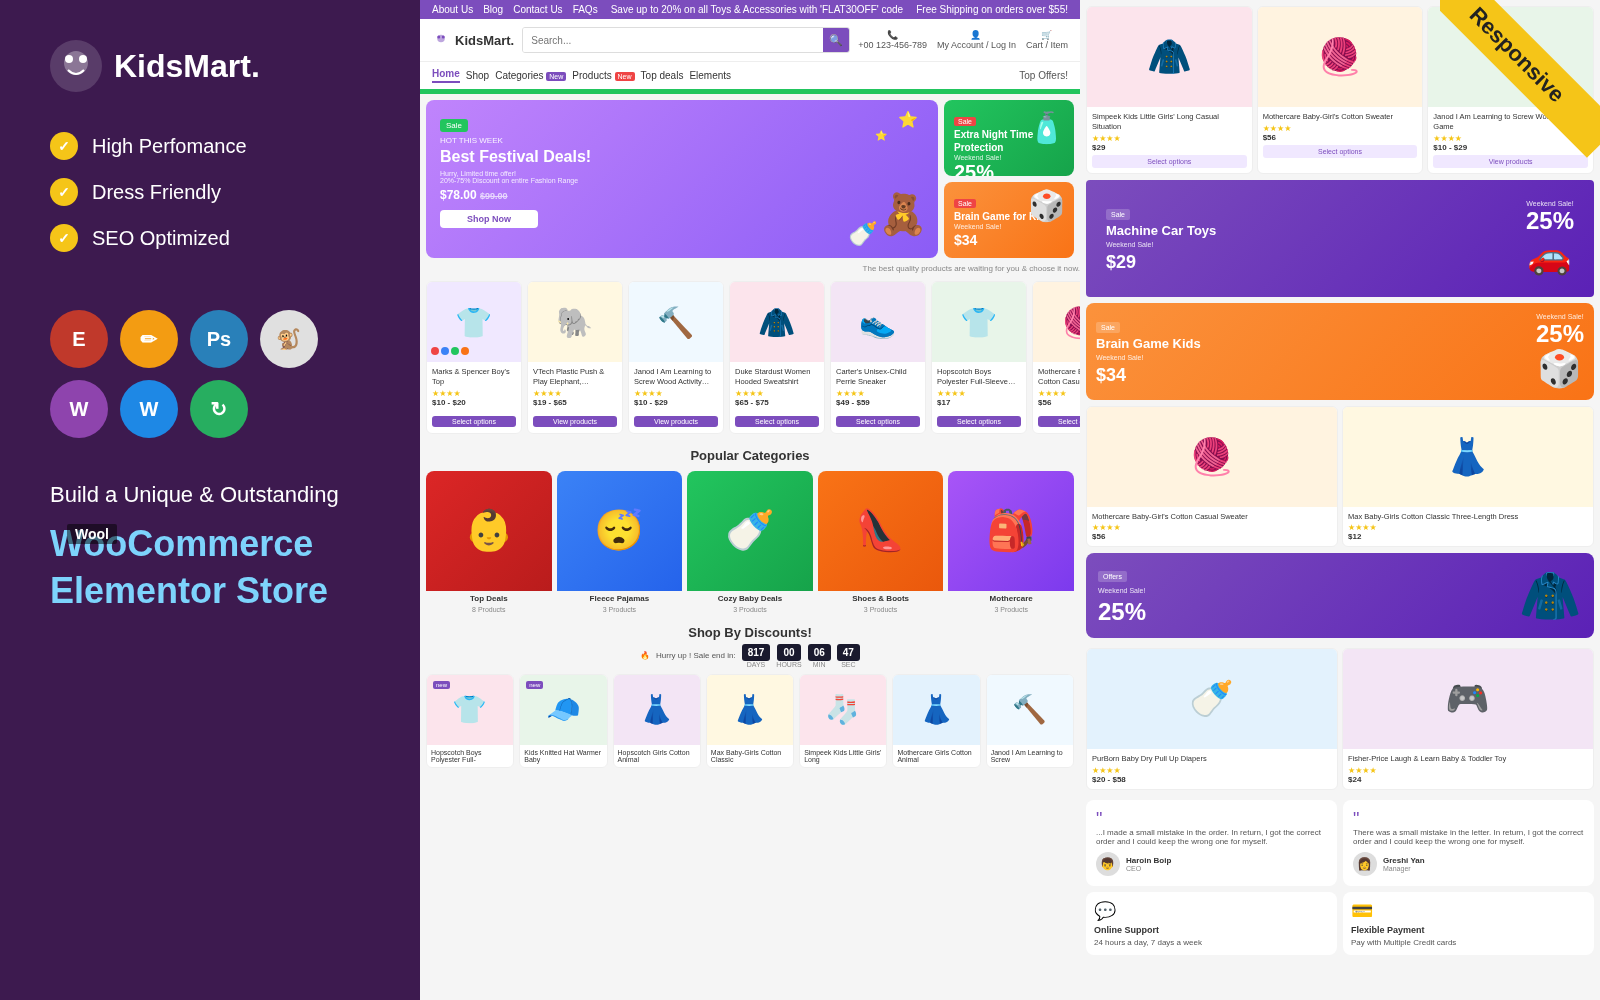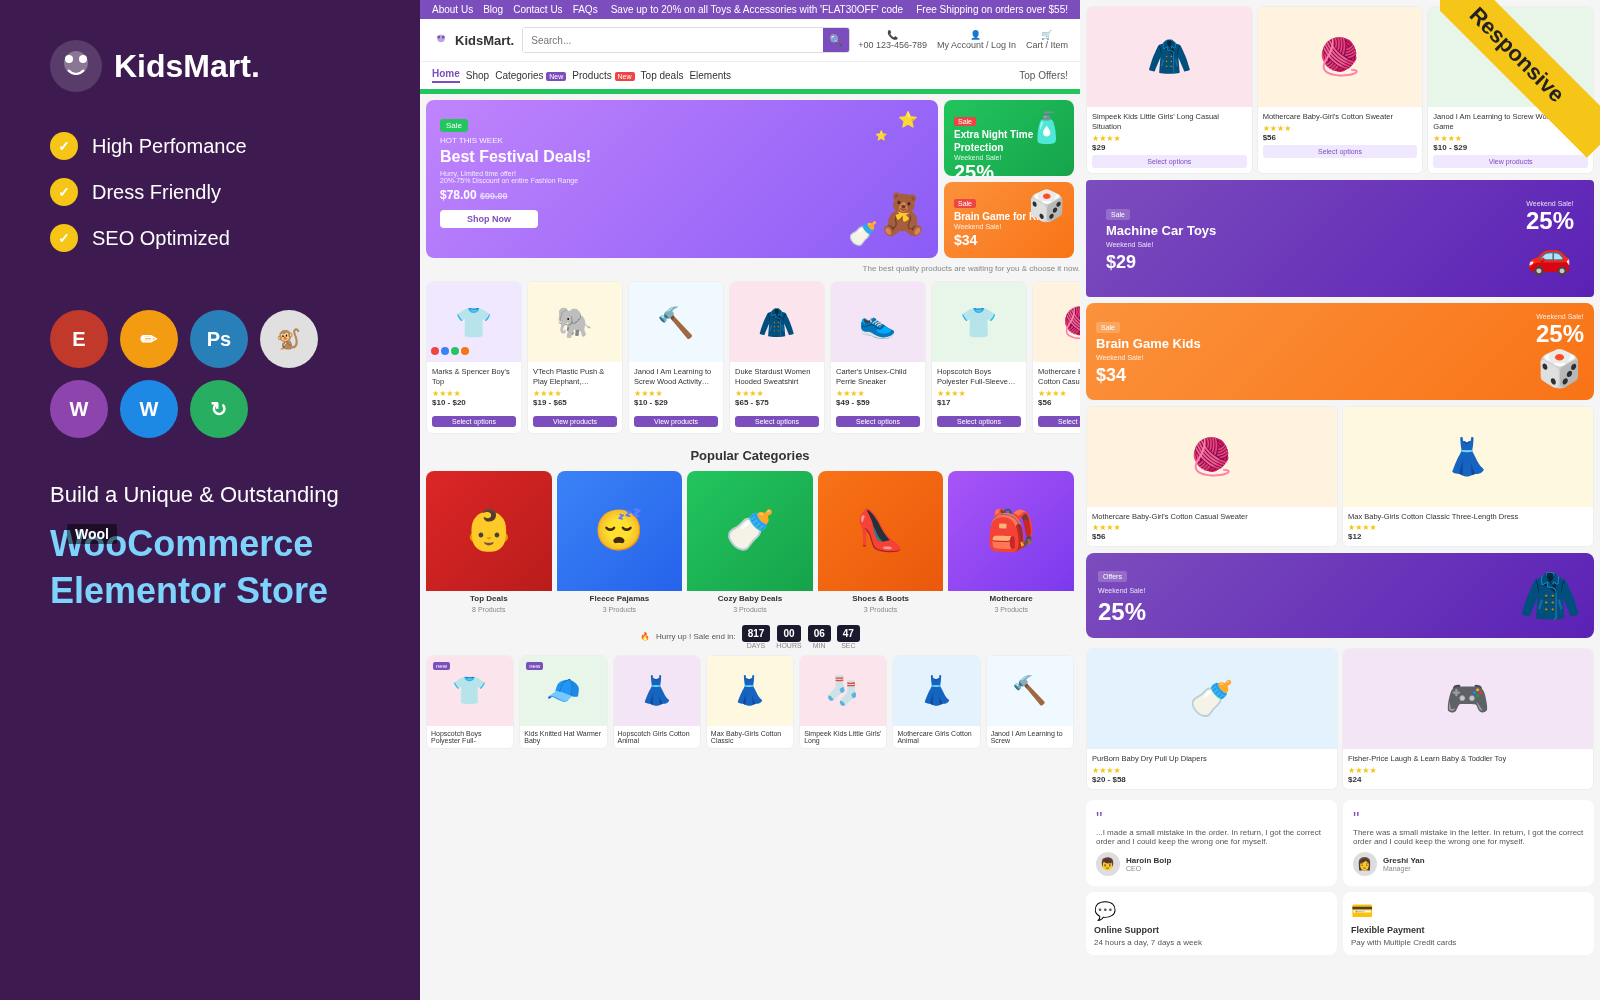--- a/index.html
+++ b/index.html
@@ -1040,20 +1040,21 @@
         </div>
         <div class="category-card">
           <div class="category-img" style="background:linear-gradient(135deg,#a855f7,#7c3aed);">🎒</div>
           <div class="category-label">Mothercare</div>
           <div class="category-count">3 Products</div>
         </div>
       </div>
     </div>
 
     <div class="discounts-section">
+      <div class="discounts-title">Shop By Discounts!</div>
       <div class="countdown-bar">
         <span class="fire-icon">🔥</span>
         <span>Hurry up ! Sale end in:</span>
         <div class="countdown-group">
           <span class="countdown-item">817</span>
           <span class="countdown-label">DAYS</span>
         </div>
         <div class="countdown-group">
           <span class="countdown-item">00</span>
           <span class="countdown-label">HOURS</span>

